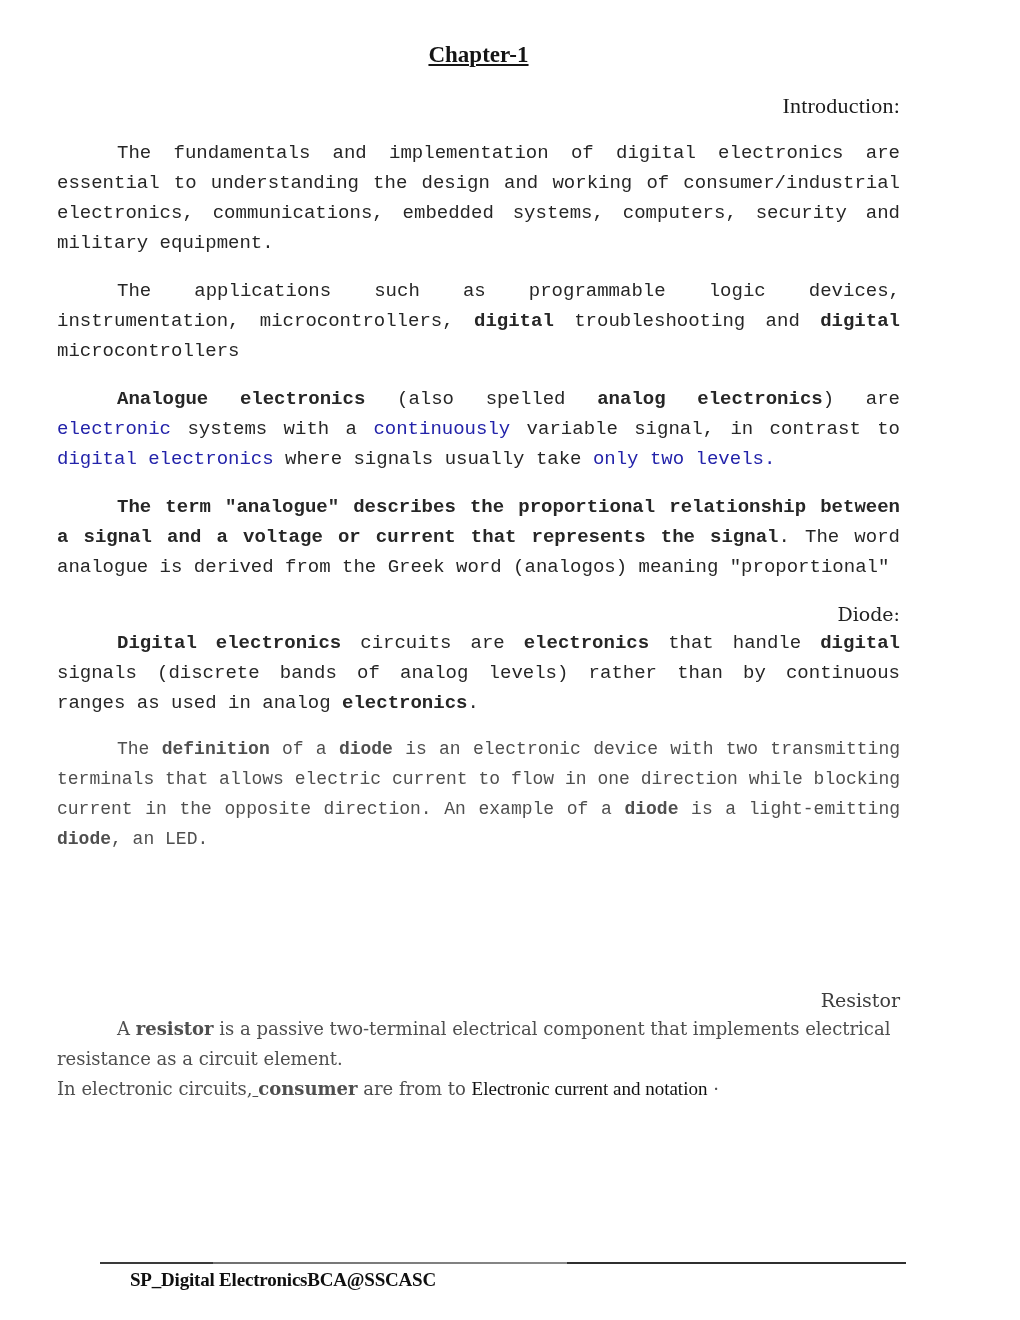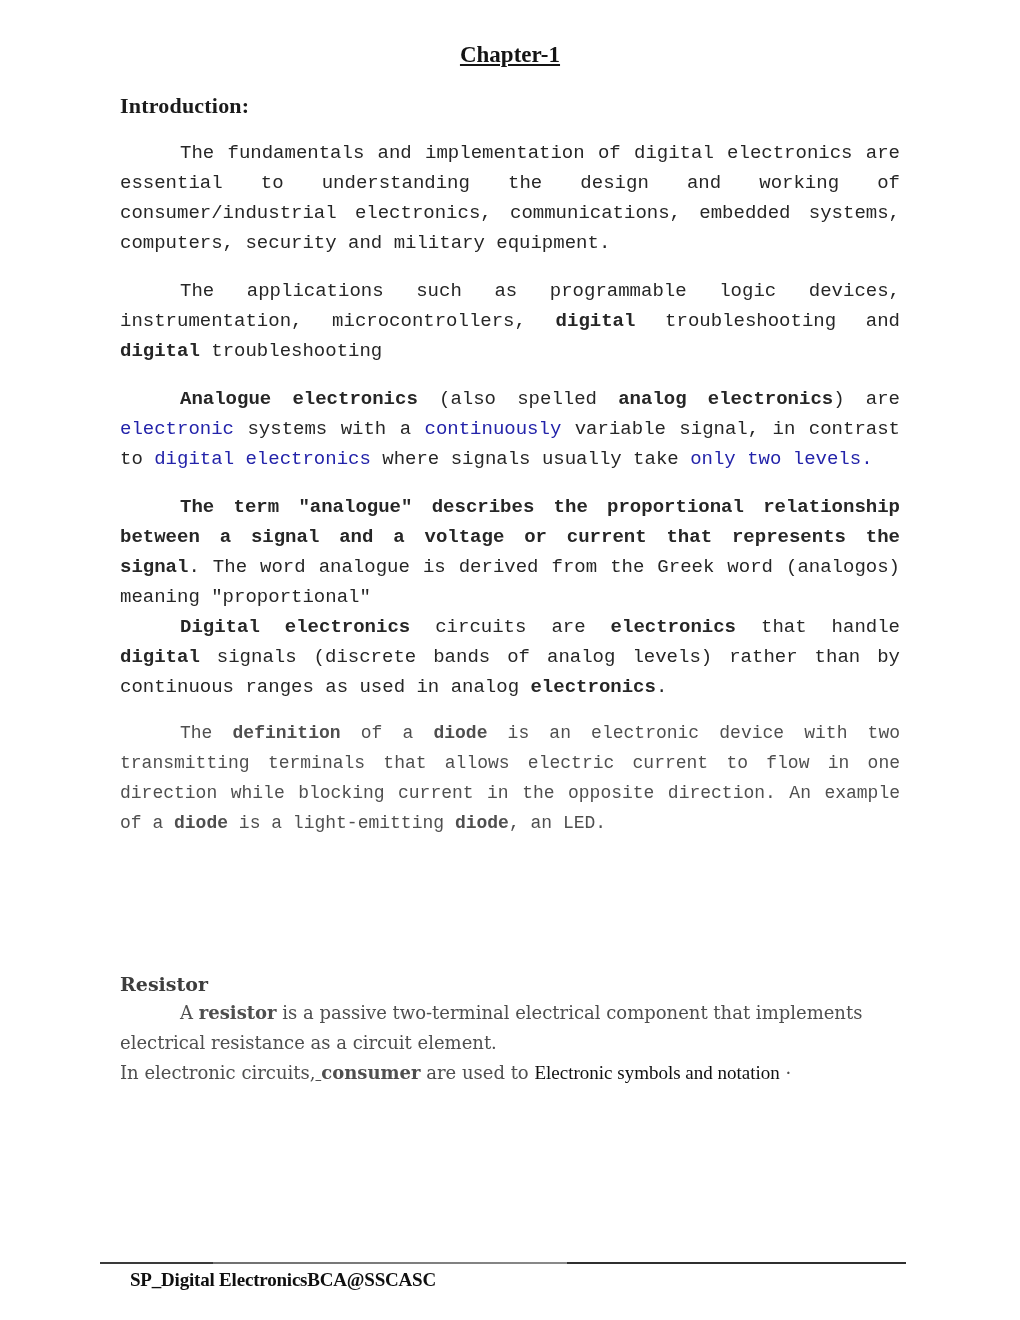--- a/index.html
+++ b/index.html
@@ -4,35 +4,36 @@
 <style>
   html, body { margin: 0; padding: 0; background: #ffffff; }
   .page {
     position: relative;
     width: 1020px;
     height: 1320px;
     background: #ffffff;
     overflow: hidden;
     font-family: "Liberation Serif", serif;
   }
-  .doc { padding: 42px 120px 0 120px; }
+  .doc { padding: 42px 120px 0 57px; }
 
   
   .blk-title {
     text-align: center;
     font-size: 23px;
     font-weight: 700;
     color: #141414;
   }
   .blk-heading {
     font-size: 21px;
-    font-weight: 700;
+    font-weight: 400;
     color: #1b1b1b;
     margin-top: 24px;
     line-height: 28px;
+    text-align: right;
   }
   .h-main { font-size: 22px; letter-spacing: 0.2px; }
   .h-sub  { font-family: "DejaVu Serif", serif; font-size: 19px; color: #222222; margin-top: 18px; }
   .h-subgray { font-family: "DejaVu Serif", serif; font-size: 19px; color: #3d3d3d; }
 
   .blk-para {
     font-size: 19px;
     line-height: 30px;
     margin-top: 18px;
     color: var(--dark, #262626);
@@ -83,28 +84,29 @@
   }
 </style>
 </head>
 <body>
 
 <div class="page">
   <div class="doc" id="doc">
       <div class="blk-title"><span class="r-u">Chapter-1</span></div>
       <div class="blk-heading h-main"><span>Introduction:</span></div>
       <div class="blk-para tone-dark indent justify"><span>The fundamentals and implementation of digital electronics are essential to understanding the design and working of consumer/industrial electronics, communications, embedded systems, computers, security and military equipment.</span></div>
-      <div class="blk-para tone-dark indent justify"><span>The applications such as programmable logic devices, instrumentation, microcontrollers, </span><span class="r-b">digital</span><span> troubleshooting and </span><span class="r-b">digital</span><span> troubleshooting</span></div>
+      <div class="blk-para tone-dark indent justify"><span>The applications such as programmable logic devices, instrumentation, microcontrollers, </span><span class="r-b">digital</span><span> troubleshooting and </span><span class="r-b">digital</span><span> microcontrollers</span></div>
       <div class="blk-para tone-dark indent justify"><span class="r-b">Analogue electronics</span><span> (also spelled </span><span class="r-b">analog electronics</span><span>) are </span><span class="r-blue">electronic</span><span> systems with a </span><span class="r-blue">continuously</span><span> variable signal, in contrast to </span><span class="r-blue">digital electronics</span><span> where signals usually take </span><span class="r-blue">only two levels.</span></div>
       <div class="blk-para tone-dark indent justify"><span class="r-b">The term "analogue" describes the proportional relationship between a signal and a voltage or current that represents the signal</span><span>. The word analogue is derived from the Greek word (analogos) meaning "proportional"</span></div>
+      <div class="blk-heading h-sub"><span>Diode:</span></div>
       <div class="blk-para tone-dark indent justify gap-none"><span class="r-b">Digital electronics</span><span> circuits are </span><span class="r-b">electronics</span><span> that handle </span><span class="r-b">digital</span><span> signals (discrete bands of analog levels) rather than by continuous ranges as used in analog </span><span class="r-b">electronics</span><span>.</span></div>
       <div class="blk-para tone-gray indent justify gap-sm"><span>The </span><span class="r-b">definition</span><span> of a </span><span class="r-b">diode</span><span> is an electronic device with two transmitting terminals that allows electric current to flow in one direction while blocking current in the opposite direction. An example of a </span><span class="r-b">diode</span><span> is a light-emitting </span><span class="r-b">diode</span><span>, an LED.</span></div>
       <div class="blk-heading h-subgray gap-lg"><span>Resistor</span></div>
       <div class="blk-para tone-gray indent gap-none"><span>A </span><span class="r-b">resistor</span><span> is a passive two-terminal electrical component that implements electrical resistance as a circuit element.</span></div>
-      <div class="blk-para tone-gray gap-none"><span>In electronic circuits,</span><span class="r-u"> </span><span class="r-b">consumer</span><span> are used to </span><span class="r-black">Electronic symbols and notation</span><span> ·</span></div>
+      <div class="blk-para tone-gray gap-none"><span>In electronic circuits,</span><span class="r-u"> </span><span class="r-b">consumer</span><span> are from to </span><span class="r-black">Electronic current and notation</span><span> ·</span></div>
     </div>
 
   <div class="footer-rule"></div>
   <div class="footer">
     <span>SP_Digital Electronics</span>
     <span>BCA@SSCASC</span>
   </div>
 </div>
 
 </body></html>

